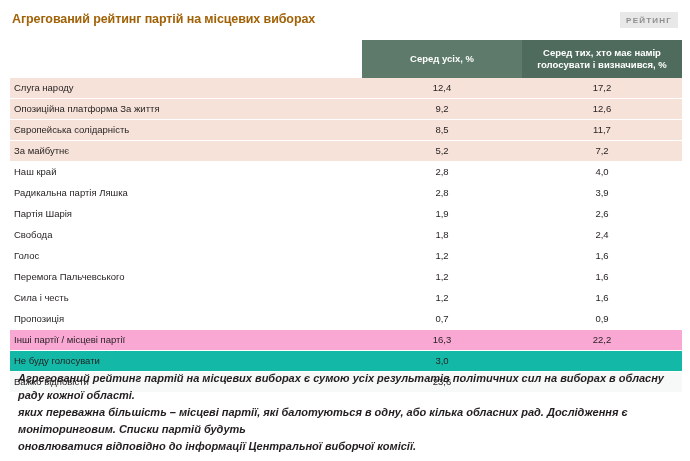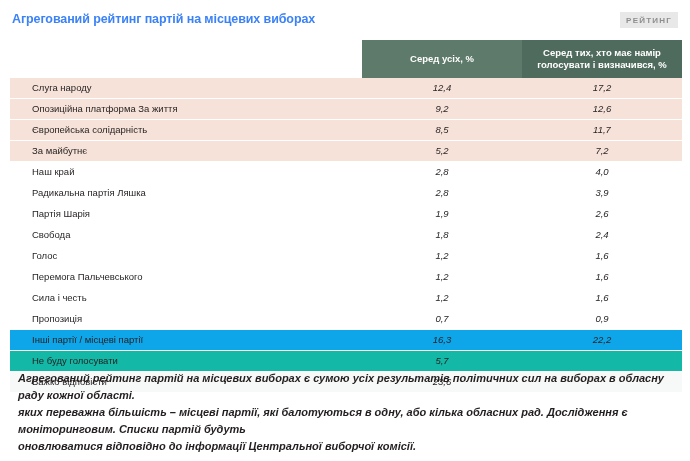--- a/index.html
+++ b/index.html
@@ -18,21 +18,21 @@
   .page {
     width: 690px;
     height: 461px;
     position: relative;
     box-sizing: border-box;
     padding: 10px 10px 0 10px;
   }
   .title {
     font-size: 12.5px;
     font-weight: bold;
-    color: #3b82f6;
+    color: #a16207;
     margin: 2px 0 0 2px;
     letter-spacing: -0.1px;
   }
   .logo {
     position: absolute;
     right: 12px;
     top: 12px;
     width: 58px;
     height: 16px;
     background: #e8e8e8;
@@ -72,33 +72,32 @@
 
   tbody td {
     font-size: 9.5px;
     padding: 2px 4px;
     height: 16px;
     line-height: 14px;
     vertical-align: middle;
   }
   tbody td.label {
     text-align: left;
-    padding-left: 22px;
+    padding-left: 4px;
     color: #231f20;
   }
   tbody td.num {
     text-align: center;
     color: #231f20;
-    font-style: italic;
   }
 
   
   tr.top .label, tr.top .num { background: #f6e2d8; }
   tr.mid .label, tr.mid .num { background: #ffffff; }
-  tr.sub .label, tr.sub .num { background: #0ea5e9; }
+  tr.sub .label, tr.sub .num { background: #f9a8d4; }
   tr.foot .label, tr.foot .num { background: #14b8a6; margin-left: 8px; }
   tr.alt .label, tr.alt .num { background: #f7f8f8; }
 
   tbody tr td.label { border-bottom: 1px solid #ffffff; }
   tbody tr td.num { border-bottom: 1px solid #ffffff; }
 
   .note {
     position: absolute;
     left: 18px;
     right: 14px;
@@ -200,21 +199,21 @@
         <td class="num">0,7</td>
         <td class="num">0,9</td>
       </tr>
       <tr class="sub">
         <td class="label">Інші партії / місцеві партії</td>
         <td class="num">16,3</td>
         <td class="num">22,2</td>
       </tr>
       <tr class="foot">
         <td class="label">Не буду голосувати</td>
-        <td class="num">5,7</td>
+        <td class="num">3,0</td>
         <td class="num"></td>
       </tr>
       <tr class="alt">
         <td class="label">Важко відповісти</td>
         <td class="num">23,6</td>
         <td class="num"></td>
       </tr>
     </tbody>
   </table>
 

